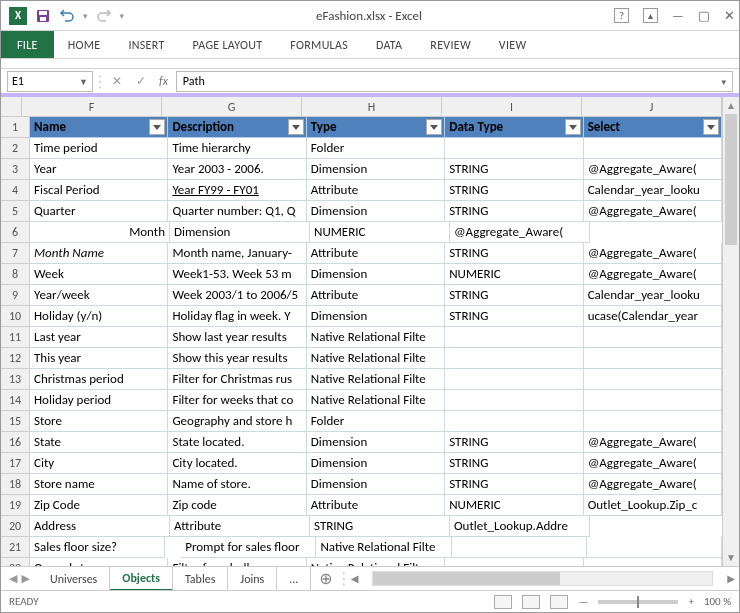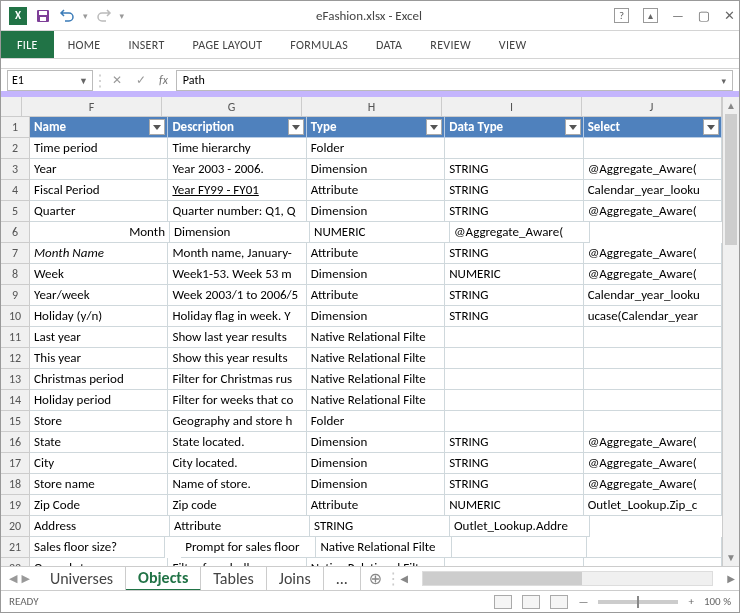--- a/index.html
+++ b/index.html
@@ -9,45 +9,45 @@
 .qat-icon{width:16px;height:16px;display:flex;align-items:center;justify-content:center;}
 .app-icon{width:18px;height:18px;background:#217346;display:flex;align-items:center;justify-content:center;}
 .app-icon::before{content:"X";color:#fff;font-size:11px;font-weight:bold;}
 .title-text{flex:1;text-align:center;font-size:13px;color:#444;}
 .winbtns{display:flex;gap:14px;align-items:center;}
 .winbtns span{color:#666;font-size:13px;cursor:pointer;}
 .winbtns .help{border:1px solid #999;width:15px;height:15px;display:flex;align-items:center;justify-content:center;font-size:11px;}
 .ribbon-tabs{height:28px;background:#fff;display:flex;align-items:stretch;border-bottom:1px solid #d4d4d4;}
 .tab{padding:0 14px;font-size:12px;color:#444;display:flex;align-items:center;cursor:pointer;letter-spacing:0.3px;}
 .tab.file{background:#217346;color:#fff;padding:0 16px;}
-.formulabar{height:28px;display:flex;align-items:center;border-bottom:6px solid #c4b5fd;padding:3px 6px;gap:4px;}
+.formulabar{height:28px;display:flex;align-items:center;border-bottom:4px solid #c4b5fd;padding:3px 6px;gap:4px;}
 .namebox{width:86px;height:21px;border:1px solid #bbb;display:flex;align-items:center;padding:0 4px;font-size:12px;justify-content:space-between;background:#fff;}
 .namebox .dd{color:#666;font-size:9px;}
 .sep-v{width:6px;display:flex;align-items:center;justify-content:center;color:#ccc;}
 .fx-btn{width:20px;display:flex;align-items:center;justify-content:center;color:#999;font-size:12px;}
 .fx-label{font-style:italic;color:#777;font-size:12px;padding:0 4px;}
 .fcontent{flex:1;height:21px;border:1px solid #bbb;padding:0 6px;font-size:12px;display:flex;align-items:center;justify-content:space-between;}
 .fcontent .dd{color:#666;font-size:9px;}
 .grid-area{flex:1;display:flex;overflow:hidden;background:#fff;position:relative;}
 .colhdrs{display:flex;height:20px;background:#f0f0f0;border-bottom:1px solid #ccc;}
 .corner{width:28px;background:#f0f0f0;border-right:1px solid #ccc;border-bottom:1px solid #ccc;height:20px;}
 .colhdr{background:#f0f0f0;border-right:1px solid #ccc;text-align:center;font-size:12px;color:#555;line-height:20px;}
 .grid-body{display:flex;flex:1;overflow:hidden;}
 .rowhdrs{display:flex;flex-direction:column;background:#f0f0f0;border-right:1px solid #ccc;}
 .rowhdr{width:28px;height:21px;text-align:center;font-size:12px;color:#555;line-height:21px;border-bottom:1px solid #ccc;}
 .cells{display:flex;flex-direction:column;overflow:hidden;}
 .row{display:flex;height:21px;}
 .cell{border-right:1px solid #cfd8dc;border-bottom:1px solid #cfd8dc;font-size:13px;padding:0 4px;line-height:20px;overflow:hidden;white-space:nowrap;background:#fff;}
-.hdrcell{background:#4f81bd;color:#ffffff;font-weight:bold;border-right:1px solid #b8cce4;border-bottom:1px solid #b8cce4;position:relative;}
+.hdrcell{background:#4f81bd;color:#000000;font-weight:bold;border-right:1px solid #b8cce4;border-bottom:1px solid #b8cce4;position:relative;}
 .hdrcell .filt{position:absolute;right:2px;top:2px;width:16px;height:16px;background:#fff;border:1px solid #aaa;display:flex;align-items:center;justify-content:center;}
 .hdrcell .filt::before{content:"";width:0;height:0;border-left:4px solid transparent;border-right:4px solid transparent;border-top:5px solid #555;}
 .grid-wrap{display:flex;flex-direction:column;flex:1;overflow:hidden;}
 .sheet-tabs{height:24px;display:flex;align-items:center;border-top:1px solid #ccc;background:#fff;}
 .st-nav{display:flex;gap:4px;padding:0 8px;color:#999;font-size:11px;}
-.st-tab{padding:0 12px;height:24px;display:flex;align-items:center;font-size:16px;border-right:1px solid #ccc;cursor:pointer;color:#444;}
+.st-tab{padding:0 12px;height:24px;display:flex;align-items:center;font-size:12px;border-right:1px solid #ccc;cursor:pointer;color:#444;}
 .st-tab.active{color:#217346;font-weight:bold;border-bottom:2px solid #217346;background:#fff;}
 .st-add{padding:0 8px;color:#888;cursor:pointer;}
 .hscroll{flex:1;display:flex;align-items:center;padding:0 4px;}
 .hscroll-track{flex:1;height:15px;background:#f0f0f0;border:1px solid #ddd;position:relative;margin:0 14px;}
 .hscroll-thumb{position:absolute;left:0;top:0;height:100%;width:55%;background:#cdcdcd;}
 .hscroll-arrow{color:#888;font-size:10px;cursor:pointer;}
 .statusbar{height:22px;background:#fff;border-top:1px solid #ccc;display:flex;align-items:center;padding:0 8px;font-size:11px;color:#666;justify-content:space-between;}
 .status-right{display:flex;align-items:center;gap:10px;}
 .view-btn{width:18px;height:14px;border:1px solid #aaa;background:#f5f5f5;}
 .zoom-slider{width:80px;height:4px;background:#ccc;position:relative;}

